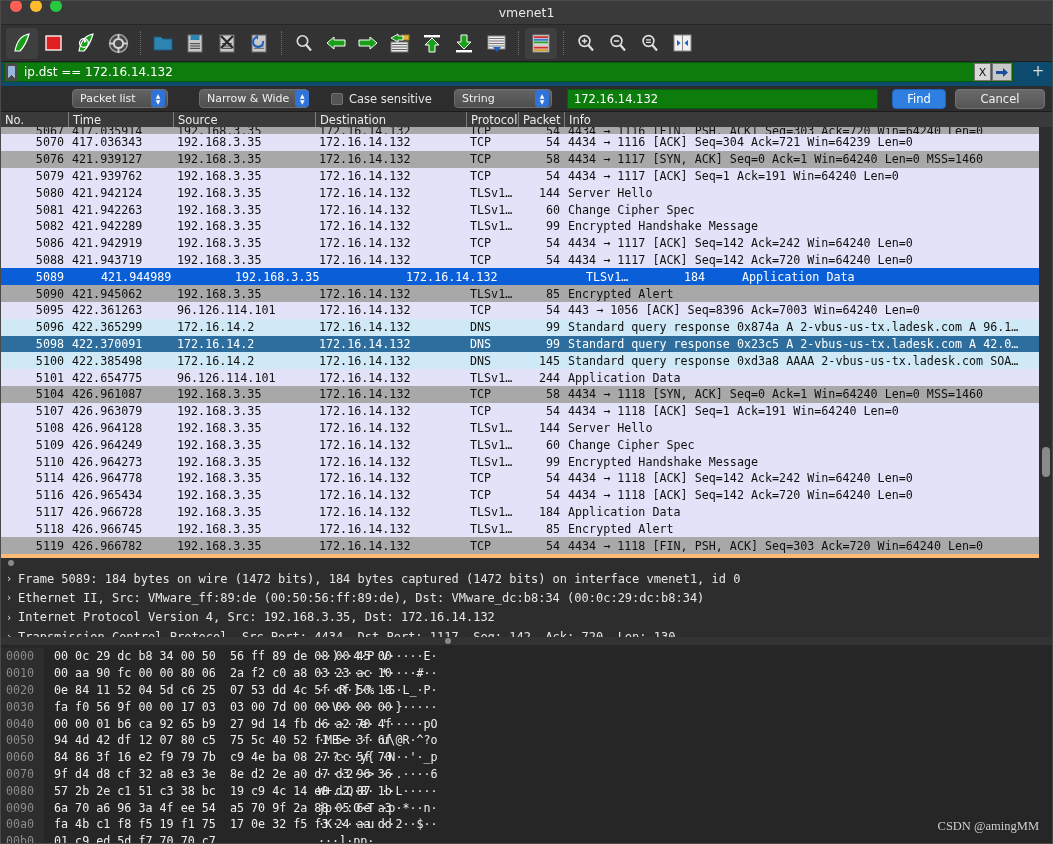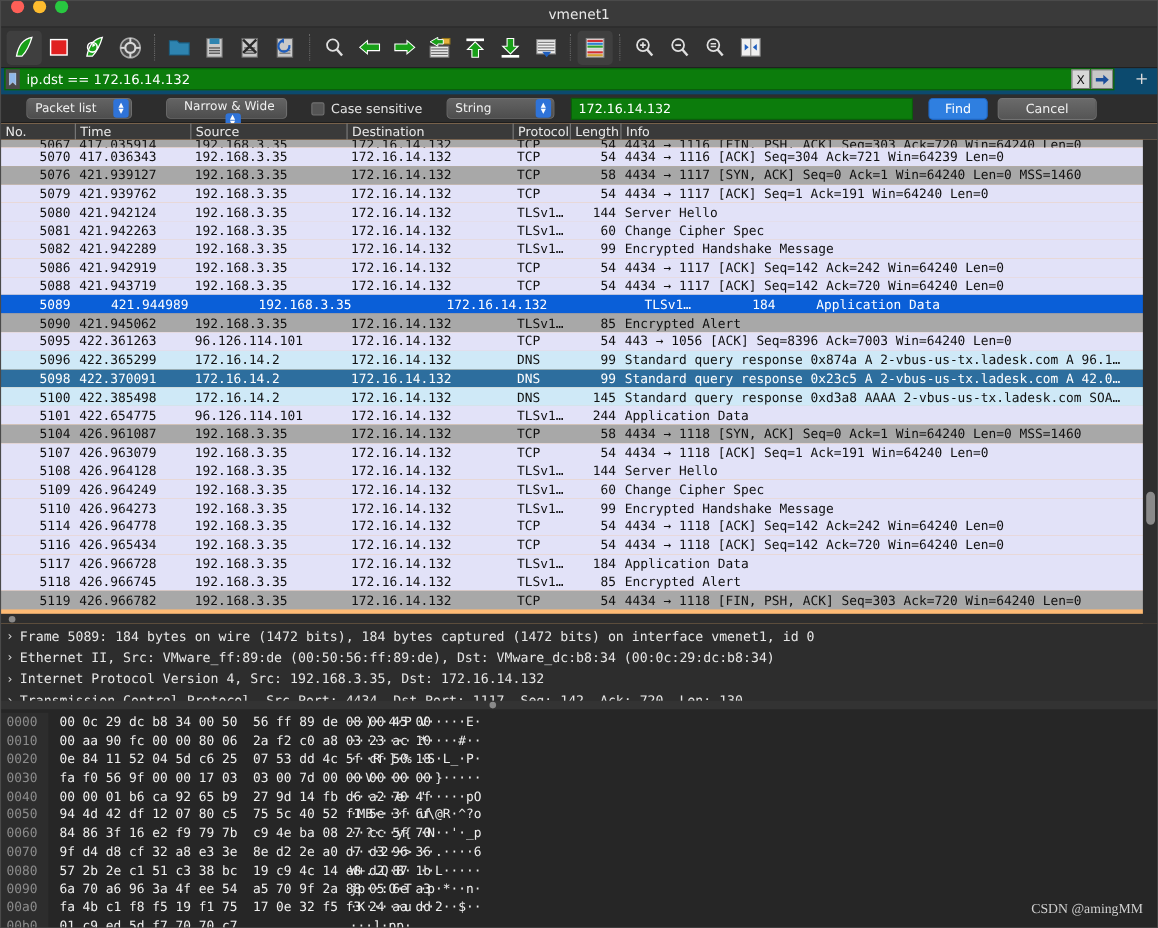--- a/index.html
+++ b/index.html
@@ -479,25 +479,25 @@
         <svg width="13" height="11" viewBox="0 0 13 11">
             <path d="M0 4 h7 v-3 l5 4.5 l-5 4.5 v-3 h-7 Z" fill="#1b4f9b"></path>
           </svg>
       </span>
     </div>
     <span class="filter-caret" style="font-size:0;">chevron-down-icon</span>
     <span class="filter-plus">+</span>
   </div>
 
   <div class="findbar">
-    <div class="combo" style="margin-left:24px; width:96px;">
+    <div class="combo" style="margin-left:72px; width:96px;">
       <span class="lbl">Packet list</span>
       <span class="arrows">▲<br>▼</span>
     </div>
-    <div class="combo" style="margin-left:31px; width:110px;flex-direction:column;">
+    <div class="combo" style="margin-left:31px; width:110px;">
       <span class="lbl">Narrow &amp; Wide</span>
       <span class="arrows">▲<br>▼</span>
     </div>
     <span class="chk" style="margin-left:22px;"></span>
     <span class="chk-label">Case sensitive</span>
     <div class="combo" style="margin-left:22px; width:98px;">
       <span class="lbl">String</span>
       <span class="arrows">▲<br>▼</span>
     </div>
     <div class="find-input" style="margin-left:15px; width:311px;">
@@ -507,21 +507,21 @@
     <div class="btn plain" style="margin-left:9px; width:90px;">Cancel</div>
   </div>
 
   <div class="plist-wrap">
     <div class="plist-header">
       <div class="col c-no" style="text-align:left;padding-left:5px;">No.</div>
       <div class="col c-time">Time</div>
       <div class="col c-src">Source</div>
       <div class="col c-dst">Destination</div>
       <div class="col c-proto">Protocol</div>
-      <div class="col c-len" style="text-align:left;">Length</div>
+      <div class="col c-len" style="text-align:left;">Packet</div>
       <div class="col c-info" style="padding-left:4px;">Info</div>
     </div>
     <div class="plist-body" id="plist-body">
         <div class="prow bg-gray" style="height: 7px; align-items: center; overflow: hidden;">
           <div class="c c-no">5067</div>
           <div class="c c-time">417.035914</div>
           <div class="c c-src">192.168.3.35</div>
           <div class="c c-dst">172.16.14.132</div>
           <div class="c c-proto">TCP</div>
           <div class="c c-len">54</div>

